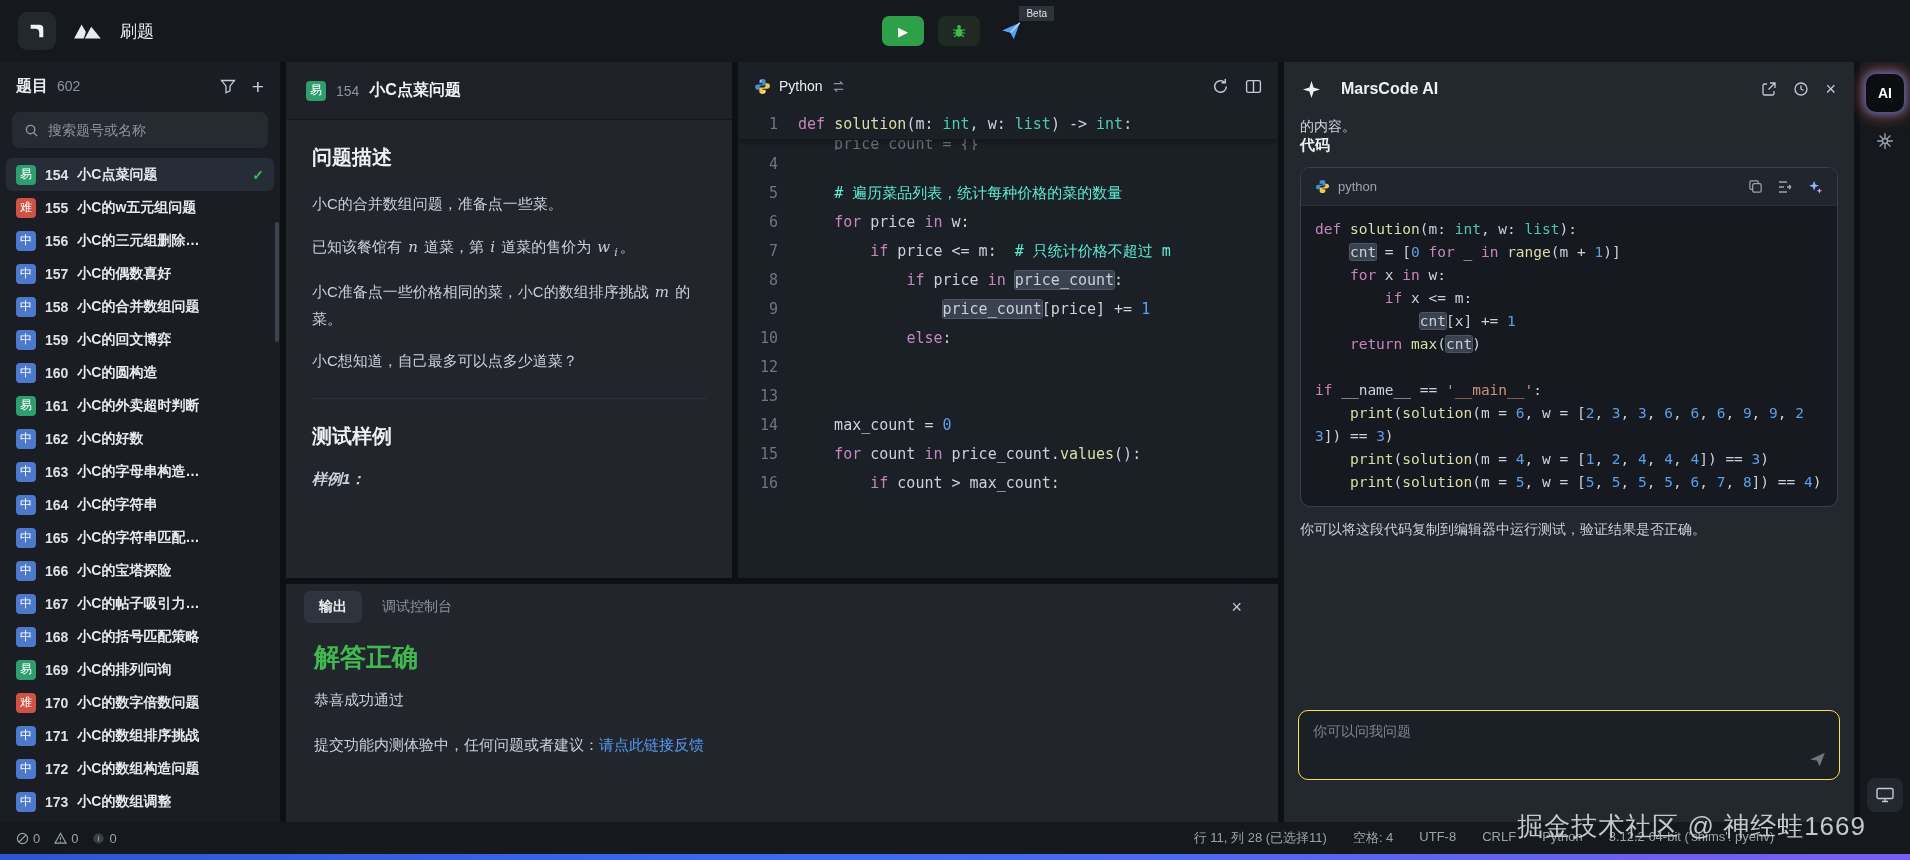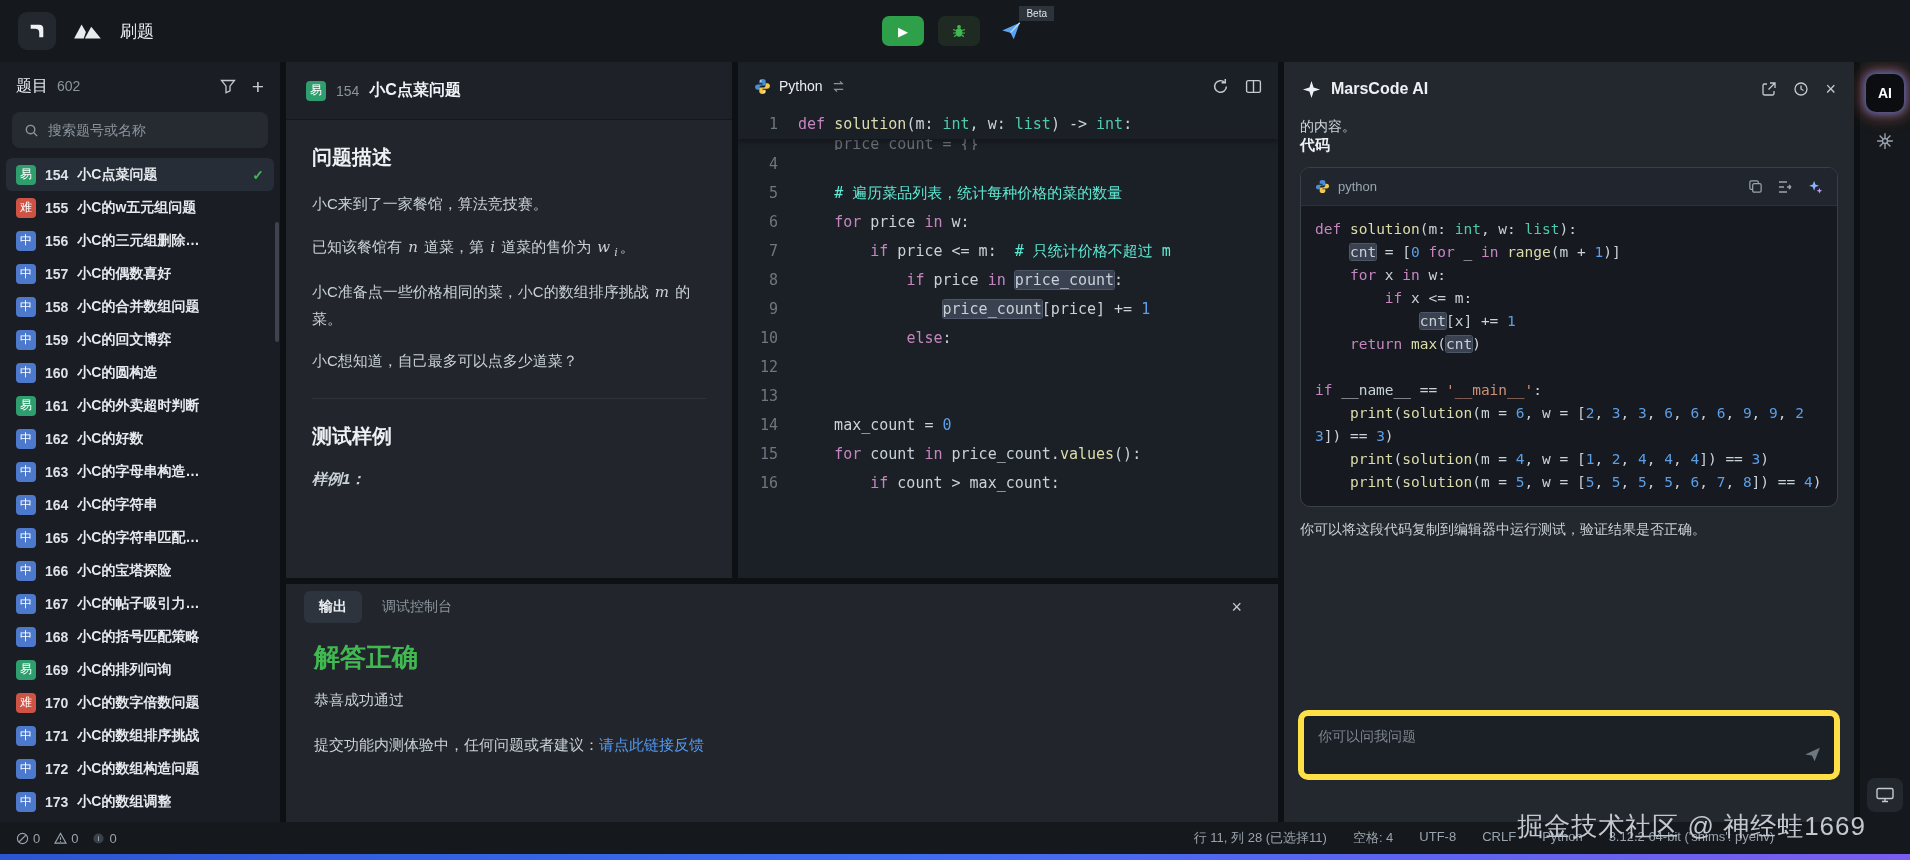--- a/index.html
+++ b/index.html
@@ -31,21 +31,21 @@
   .avatar{width:36px;height:36px;border-radius:50%;background:radial-gradient(circle at 35% 30%,#b9e08c,#6faa52 70%,#4c7d38);position:relative;overflow:hidden}
   .avatar::after{content:"";position:absolute;left:9px;top:14px;width:5px;height:5px;border-radius:50%;
     background:#23321b;box-shadow:13px 0 0 #23321b}
 
   
   .workspace{flex:1;display:flex;gap:6px;min-height:0;background:#0e1114}
 
   
   .sidebar{width:280px;background:#1a1e24;display:flex;flex-direction:column;min-height:0}
   .sidebar-header{height:48px;display:flex;align-items:center;gap:9px;padding:0 16px;flex:0 0 auto}
-  .sidebar-title{font-size:16px;font-weight:normal;color:#e9edf1}
+  .sidebar-title{font-size:16px;font-weight:bold;color:#e9edf1}
   .sidebar-count{font-size:14px;color:#8b949e}
   .sidebar-tools{margin-left:auto;display:flex;align-items:center;gap:16px;color:#c3cad2}
   .plus-icon{font-size:21px;line-height:1;color:#c3cad2}
   .search-box{margin:2px 12px 10px;height:36px;background:#262b32;border-radius:8px;display:flex;
     align-items:center;gap:9px;padding:0 12px;flex:0 0 auto}
   .search-box input{flex:1;background:transparent;border:none;outline:none;color:#cfd6dd;font-size:14px;
     font-family:"Liberation Sans",sans-serif}
   .search-box input::placeholder{color:#8b949e}
   .prob-list{flex:1;overflow:hidden;padding:0 6px;position:relative}
   .prob-row{height:33px;display:flex;align-items:center;gap:9px;padding:0 10px;border-radius:6px;font-size:14px}
@@ -103,36 +103,36 @@
   .output-close{margin-left:auto;color:#c3cad2;font-size:18px;margin-right:18px}
   .output-body{padding:10px 28px}
   .result-title{color:#3fb950;font-size:26px;font-weight:bold;margin-bottom:16px}
   .result-sub{color:#c9d1d9;font-size:15px;margin-bottom:26px}
   .feedback{color:#c9d1d9;font-size:15px}
   .feedback .link{color:#539bf5}
 
   
   .ai-panel{width:570px;background:#23272e;display:flex;flex-direction:column;position:relative;
     overflow:hidden;flex:0 0 auto}
-  .ai-header{height:54px;display:flex;align-items:center;gap:10px;padding:0 18px;flex:0 0 auto}
+  .ai-header{height:54px;display:flex;align-items:center;gap:20px;padding:0 18px;flex:0 0 auto}
   .ai-title{font-size:16px;font-weight:bold;color:#eef1f4}
   .ai-actions{margin-left:auto;display:flex;gap:16px;align-items:center;color:#c3cad2}
   .ai-close{font-size:18px;color:#c3cad2}
   .ai-body{flex:1;padding:2px 16px 0;overflow:hidden;position:relative}
   .ai-fragment{color:#cdd4db;font-size:14px;margin-bottom:0}
   .ai-code-heading{color:#eef1f4;font-weight:bold;font-size:15px;margin-bottom:12px}
   .ai-codeblock{border:1px solid #3a404a;border-radius:10px;background:#16191f;overflow:hidden}
   .ai-cb-header{height:38px;background:#21262e;display:flex;align-items:center;gap:8px;padding:0 14px;
     color:#9aa4ae;font-size:13px;border-bottom:1px solid #2b313a}
   .ai-cb-actions{margin-left:auto;display:flex;gap:14px;align-items:center}
   .ai-code{padding:12px 14px;font-family:"DejaVu Sans Mono",monospace;font-size:14.5px;line-height:23px;color:#c9d1d9}
   .ai-code-row{white-space:pre-wrap;word-break:break-all;min-height:23px}
   .ai-partial{margin-top:14px;height:20px;overflow:hidden;color:#c9d1d9;font-size:14px;white-space:nowrap}
   .ai-input{position:absolute;left:14px;right:14px;bottom:42px;height:70px;background:#1b2027;
-    border:6px solid #fde047;border-radius:10px;padding:12px 44px 12px 14px}
+    border:1px solid #fde047;border-radius:10px;padding:12px 44px 12px 14px}
   .ai-input textarea{width:100%;height:100%;background:transparent;border:none;outline:none;resize:none;
     color:#cfd6dd;font-size:14px;font-family:"Liberation Sans",sans-serif}
   .ai-input textarea::placeholder{color:#7d8590}
   .ai-send{position:absolute;right:12px;bottom:10px}
 
   
   .right-rail{width:50px;background:#15181c;display:flex;flex-direction:column;align-items:center;
     padding:12px 0 10px;gap:20px;flex:0 0 auto}
   .ai-tile{width:38px;height:38px;border-radius:10px;background:#0b0d10;display:flex;align-items:center;
     justify-content:center;color:#fff;font-weight:bold;font-size:14px;
@@ -322,21 +322,21 @@
 
         <section class="problem-panel">
           <div class="problem-header">
             <span class="badge easy">易</span>
             <span class="pid">154</span>
             <span class="problem-title">小C点菜问题</span>
           </div>
           <div class="problem-body">
             <div class="section-heading">问题描述</div>
             <div>
-                <p><span>小C来到了一家餐馆，算法竞技赛。</span></p>
+                <p><span>小C的合并数组问题，准备点一些菜。</span></p>
                 <p><span>已知该餐馆有 </span><span class="math">n</span><span> 道菜，第 </span><span class="math">i</span><span> 道菜的售价为 </span><span class="math">w</span><sub class="math">i</sub><span>。</span></p>
                 <p><span>小C准备点一些价格相同的菜，小C的数组排序挑战 </span><span class="math">m</span><span> 的菜。</span></p>
                 <p><span>小C想知道，自己最多可以点多少道菜？</span></p>
               </div>
             <div class="divider"></div>
             <div class="section-heading">测试样例</div>
             <div class="sample-label">样例1：</div>
           </div>
         </section>
 

